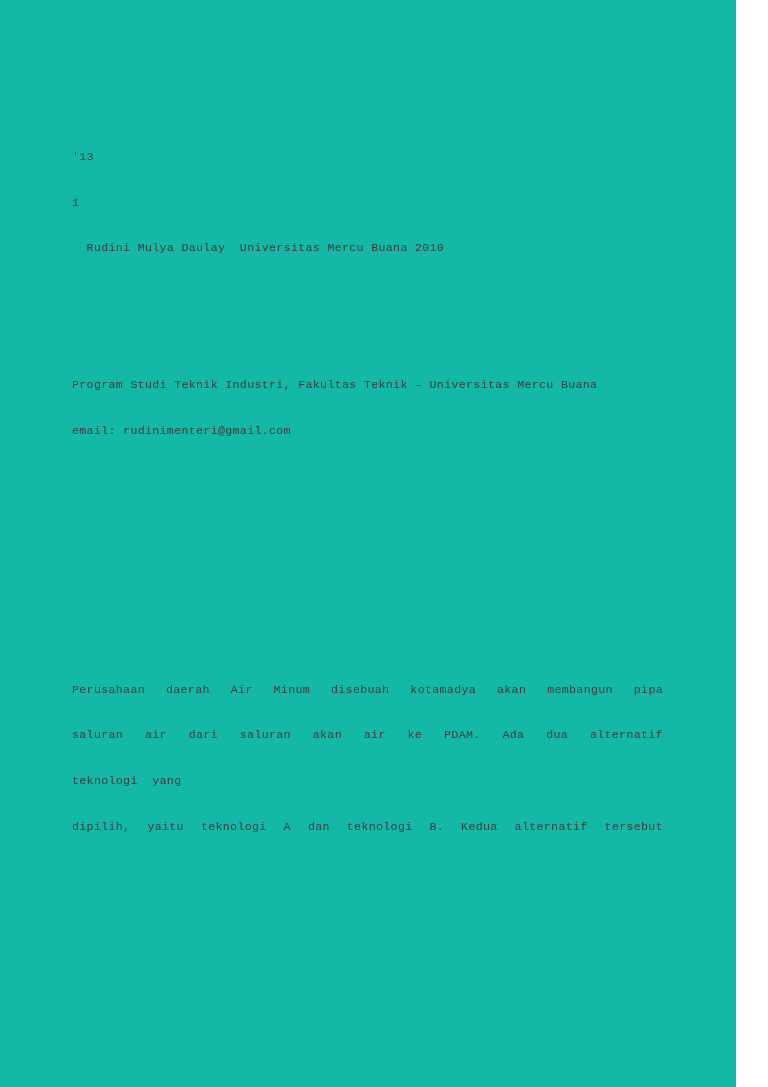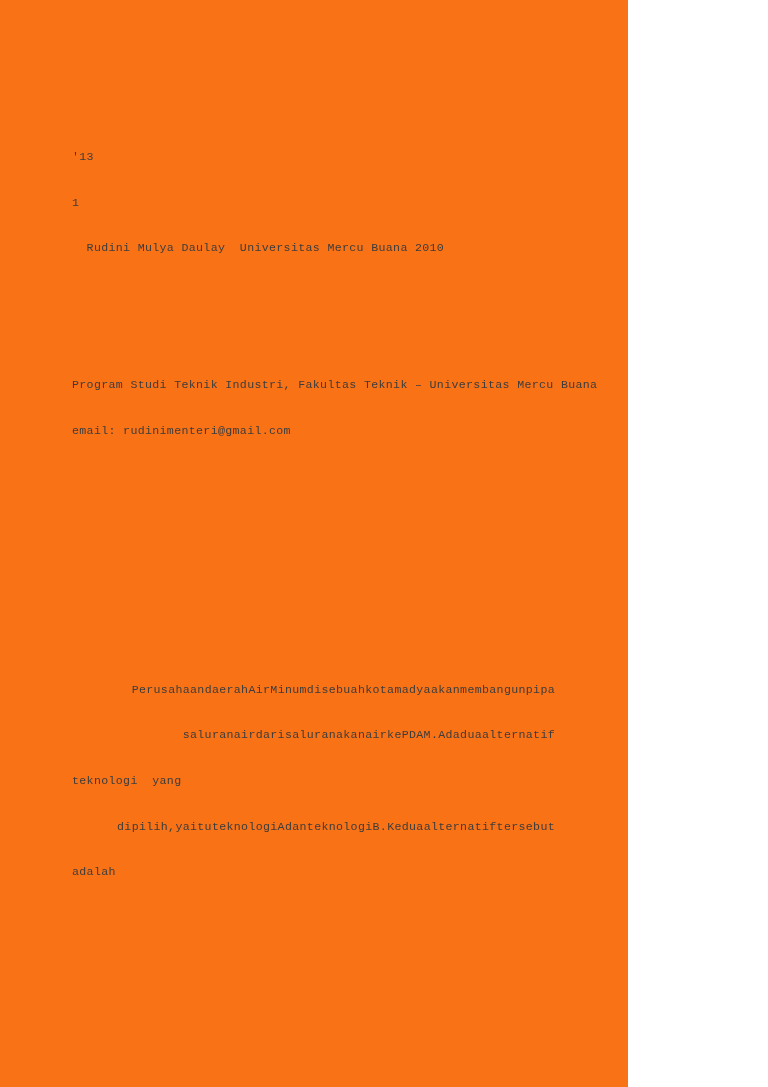--- a/index.html
+++ b/index.html
@@ -9,44 +9,44 @@
     background: #ffffff;
   }
   body {
     width: 768px;
     height: 1087px;
     overflow: hidden;
     font-family: "Liberation Mono", "DejaVu Sans Mono", monospace;
   }
   .page {
     position: relative;
-    width: 628px;
+    width: 736px;
     height: 1087px;
-    background: #f97316;
+    background: #14b8a6;
     box-sizing: border-box;
     padding: 88px 73px 0 72px;
   }
   .doc {
     font-family: "Liberation Mono", "DejaVu Sans Mono", monospace;
     font-size: 11.6px;
     line-height: 15.22px;
     color: #3c3c3c;
     letter-spacing: 0.34px;
     white-space: pre-wrap;
   }
   
   .ln {
     display: block;
     min-height: 15.22px;
     white-space: pre;
   }
   
   .ln.just {
     display: flex;
-    justify-content: flex-end;
+    justify-content: space-between;
     white-space: pre;
   }
   .ln.just > span { white-space: pre; }
   
   .ln.blank {
     height: 15.22px;
   }
 </style>
 </head>
 <body>
@@ -65,21 +65,20 @@
 
     <span class="ln blank"></span>
     <span class="ln blank"></span>
     <span class="ln blank"></span>
     <span class="ln blank"></span>
 
     <span class="ln just"><span>Perusahaan</span><span>daerah</span><span>Air</span><span>Minum</span><span>disebuah</span><span>kotamadya</span><span>akan</span><span>membangun</span><span>pipa</span></span>
     <span class="ln just"><span>saluran</span><span>air</span><span>dari</span><span>saluran</span><span>akan</span><span>air</span><span>ke</span><span>PDAM.</span><span>Ada</span><span>dua</span><span>alternatif</span></span>
     <span class="ln">teknologi  yang</span>
     <span class="ln just"><span>dipilih,</span><span>yaitu</span><span>teknologi</span><span>A</span><span>dan</span><span>teknologi</span><span>B.</span><span>Kedua</span><span>alternatif</span><span>tersebut</span></span>
-    <span class="ln">adalah</span>
     
 
     
     
     
     
 
     
     
     

